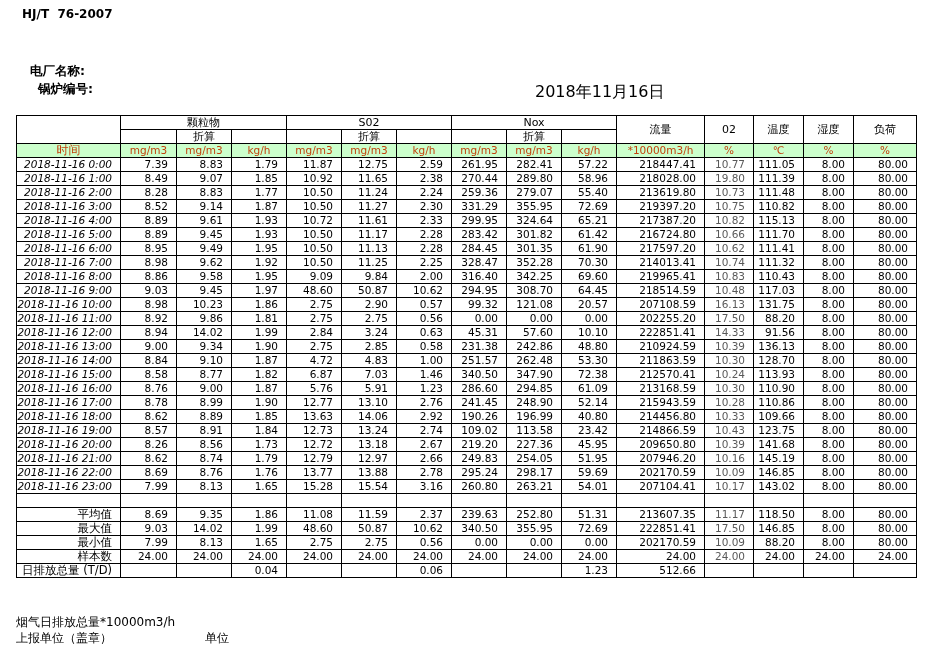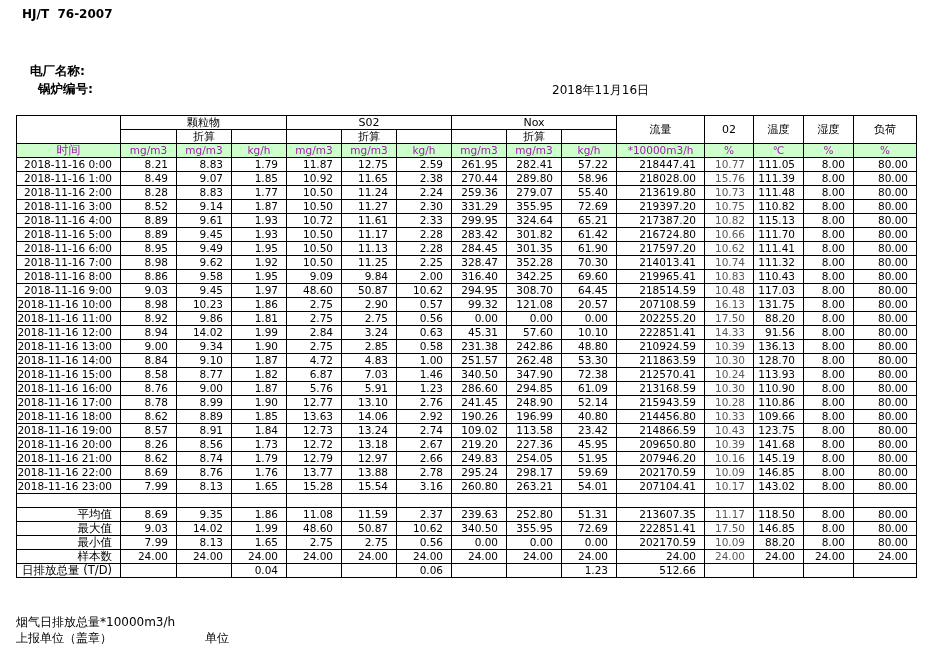--- a/index.html
+++ b/index.html
@@ -5,34 +5,34 @@
   * { box-sizing: border-box; }
   html,body { margin:0; padding:0; background:#fff; }
   .page {
     position: relative; width: 931px; height: 644px; background:#fff;
     font-family: "DejaVu Sans", "Liberation Sans", sans-serif; color:#000; overflow:hidden;
   }
   .std   { position:absolute; left:22px;  top:7px;  font-size:12px; font-weight:bold; white-space:pre; }
   .title { position:absolute; left:205px; top:25px; font-size:16px; font-weight:bold; letter-spacing:1px; }
   .plant { position:absolute; left:22px;  top:63px; font-size:12.5px; font-weight:bold;margin-left:8px; }
   .boiler{ position:absolute; left:22px;  top:81px; font-size:12.5px; font-weight:bold;margin-left:16px; }
-  .date  { position:absolute; left:552px; top:82px; font-size:12px; }
+  .date  { position:absolute; left:535px; top:82px; font-size:16px; }
 
   table.report {
     position:absolute; left:16px; top:115px; width:900px;
     border-collapse:collapse; table-layout:fixed; font-size:10.5px;
   }
   table.report td {
     border:1px solid #000; height:14px; line-height:13px;
     padding:0 8px 0 0; text-align:right; white-space:nowrap; overflow:hidden;
   }
   tr.gh td { text-align:center; padding:0; font-size:11px; }
-  tr.u  td { background:#ccffcc; text-align:center; padding:0; color:#a21caf; font-size:10.5px; }
+  tr.u  td { background:#ccffcc; text-align:center; padding:0; color:#c2410c; font-size:10.5px; }
   tr.u  td.time-h { font-size:12px; }
-  td.time  { padding-right:6px; }
+  td.time  { padding-right:6px;font-style:italic; }
   td.label { padding-right:4px; font-size:11.5px; }
   td.left  { text-align:left; padding-left:1px; padding-right:0; font-size:11.5px; }
   td.o2    { color:#595959; }
 
   .f1 { position:absolute; left:16px;  top:614px; font-size:12px; }
   .f2 { position:absolute; left:16px;  top:630px; font-size:12px; }
   .f3 { position:absolute; left:205px; top:630px; font-size:12px; }
 </style>
 </head>
 <body>
@@ -99,21 +99,21 @@
         <td>*10000m3/h</td>
         <td>%</td>
         <td>℃</td>
         <td>%</td>
         <td>%</td>
       </tr>
     </thead>
     <tbody>
         <tr>
           <td class="time">2018-11-16  0:00</td>
-          <td>8.21</td>
+          <td>7.39</td>
           <td>8.83</td>
           <td>1.79</td>
           <td>11.87</td>
           <td>12.75</td>
           <td>2.59</td>
           <td>261.95</td>
           <td>282.41</td>
           <td>57.22</td>
           <td>218447.41</td>
           <td class="o2">10.77</td>
@@ -126,21 +126,21 @@
           <td>8.49</td>
           <td>9.07</td>
           <td>1.85</td>
           <td>10.92</td>
           <td>11.65</td>
           <td>2.38</td>
           <td>270.44</td>
           <td>289.80</td>
           <td>58.96</td>
           <td>218028.00</td>
-          <td class="o2">15.76</td>
+          <td class="o2">19.80</td>
           <td>111.39</td>
           <td>8.00</td>
           <td>80.00</td>
         </tr>
         <tr>
           <td class="time">2018-11-16  2:00</td>
           <td>8.28</td>
           <td>8.83</td>
           <td>1.77</td>
           <td>10.50</td>

